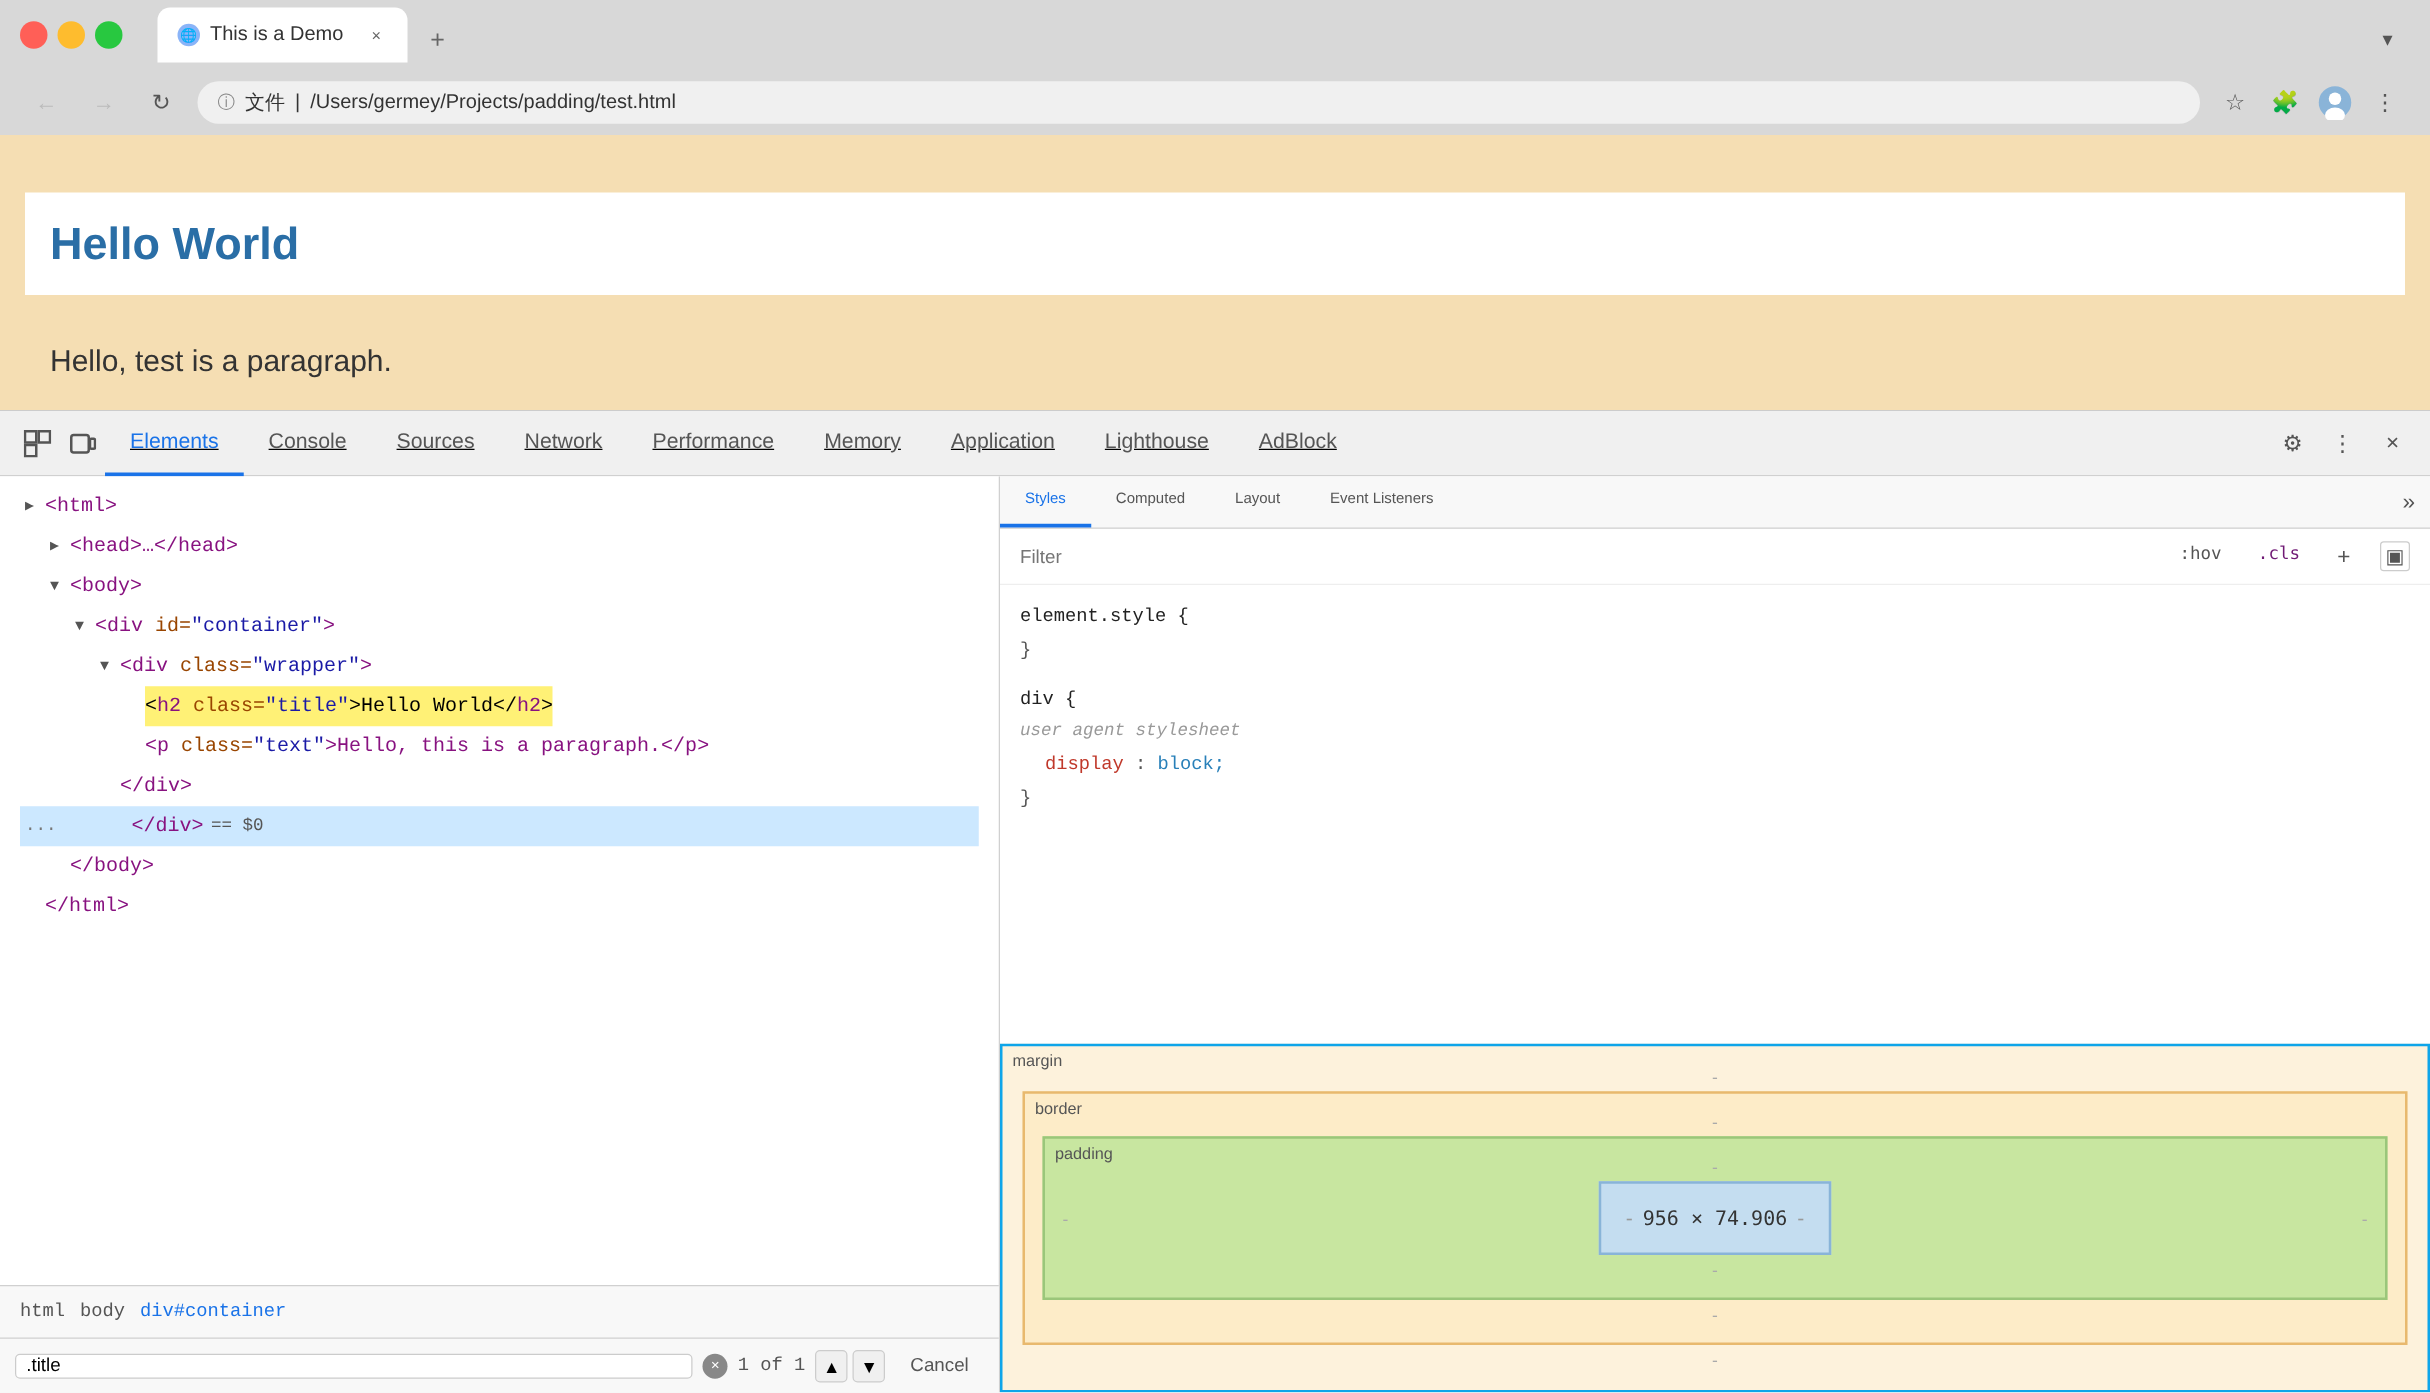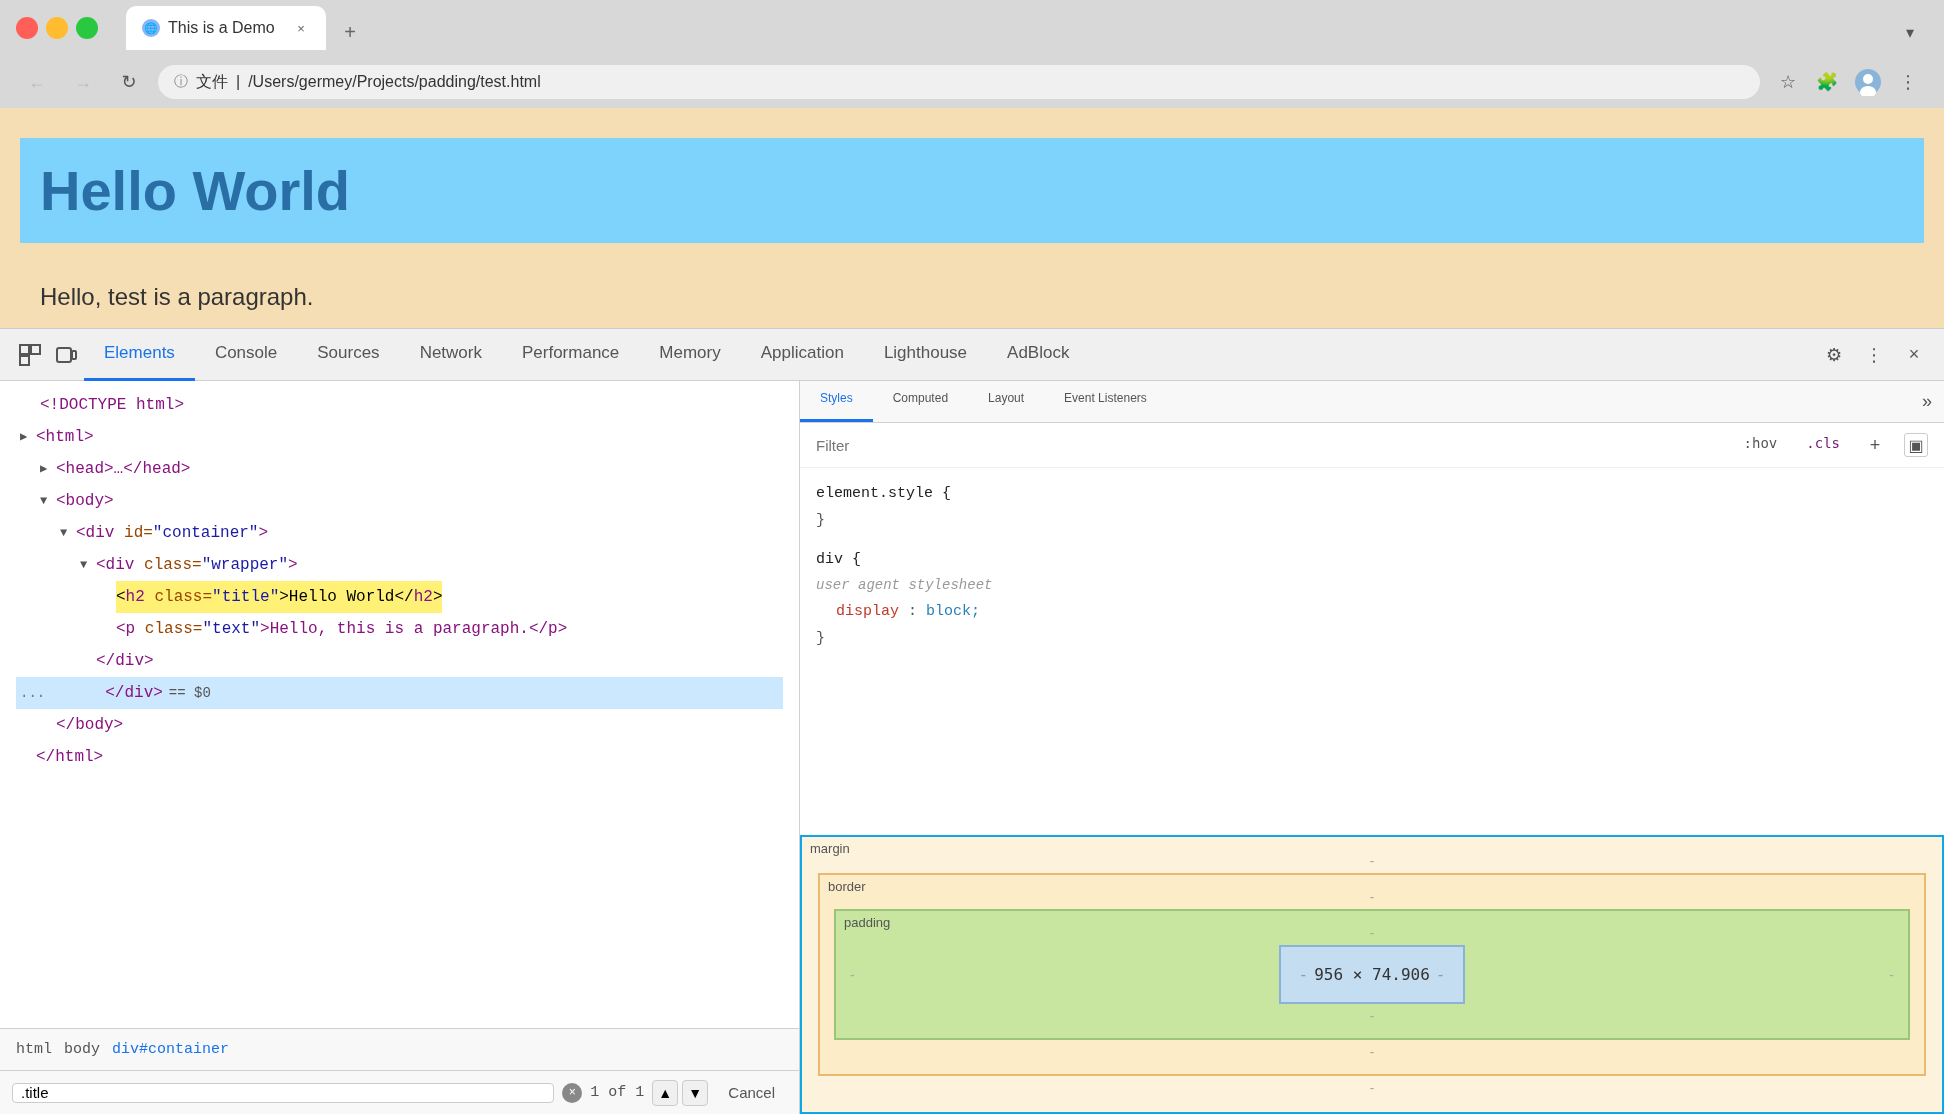--- a/index.html
+++ b/index.html
@@ -31,30 +31,30 @@
     .nav-btn.disabled { color: #bbb; }
     .address-input { flex: 1; height: 34px; background: #f0f0f0; border-radius: 20px; display: flex; align-items: center; padding: 0 16px; gap: 8px; font-size: 16px; }
     .address-input .info-icon { color: #888; font-size: 14px; }
     .address-input .address-text { color: #333; font-size: 16px; }
     .toolbar-icons { display: flex; gap: 8px; align-items: center; }
     .toolbar-icon { width: 32px; height: 32px; display: flex; align-items: center; justify-content: center; font-size: 18px; color: #555; cursor: pointer; }
 
     
     .page-content { background: #f5deb3; flex: none; height: 220px; position: relative; overflow: hidden; }
     .page-content-inner { padding: 30px 20px; }
-    .page-h1 { font-size: 56px; font-weight: bold; color: #2a6ea6; background: #7dd3fc; padding: 20px; display: block; }
+    .page-h1 { font-size: 36px; font-weight: bold; color: #2a6ea6; background: #ffffff; padding: 20px; display: block; margin-top: 16px; }
     .page-paragraph { font-size: 24px; color: #333; padding: 20px; }
 
     
     .devtools { flex: 1; display: flex; flex-direction: column; background: #fff; border-top: 1px solid #ccc; }
 
     
     .devtools-topbar { height: 52px; background: #f0f0f0; display: flex; align-items: center; padding: 0 12px; border-bottom: 1px solid #d0d0d0; }
     .devtools-icon-btn { width: 36px; height: 36px; border-radius: 4px; display: flex; align-items: center; justify-content: center; font-size: 18px; color: #555; cursor: pointer; }
-    .devtools-tabs { display: flex; align-items: center; flex: 1; gap: 0; }
+    .devtools-tabs { display: flex; align-items: center; flex: 1; gap: 0; text-decoration: underline; }
     .devtools-tab { padding: 8px 20px; font-size: 17px; color: #555; cursor: pointer; border-bottom: 3px solid transparent; height: 52px; display: flex; align-items: center; }
     .devtools-tab.active { color: #1a73e8; border-bottom: 3px solid #1a73e8; }
     .devtools-right-icons { display: flex; gap: 4px; margin-left: auto; }
 
     
     .devtools-body { flex: 1; display: flex; overflow: hidden; }
 
     
     .dom-panel { width: 800px; flex: none; border-right: 1px solid #d0d0d0; display: flex; flex-direction: column; background: #fff; font-family: 'Courier New', monospace; }
     .dom-content { flex: 1; padding: 8px 16px; font-size: 16px; line-height: 2; overflow-y: auto; }
@@ -214,24 +214,20 @@
         <div class="devtools-icon-btn">⋮</div>
         <div class="devtools-icon-btn">×</div>
       </div>
     </div>
 
     <div class="devtools-body">
 
       <div class="dom-panel">
         <div class="dom-content">
 
-          <div class="dom-line">
-            <span class="dom-indent"></span>
-            <span class="dom-tag">&lt;!DOCTYPE html&gt;</span>
-          </div>
 
           <div class="dom-line">
             <span class="dom-triangle">▶</span>
             <span class="dom-tag">&lt;html&gt;</span>
           </div>
 
           <div class="dom-line">
             <span class="dom-indent"></span>
             <span class="dom-triangle">▶</span>
             <span class="dom-tag">&lt;<span style="color:#881280">head</span>&gt;…&lt;/<span style="color:#881280">head</span>&gt;</span>

